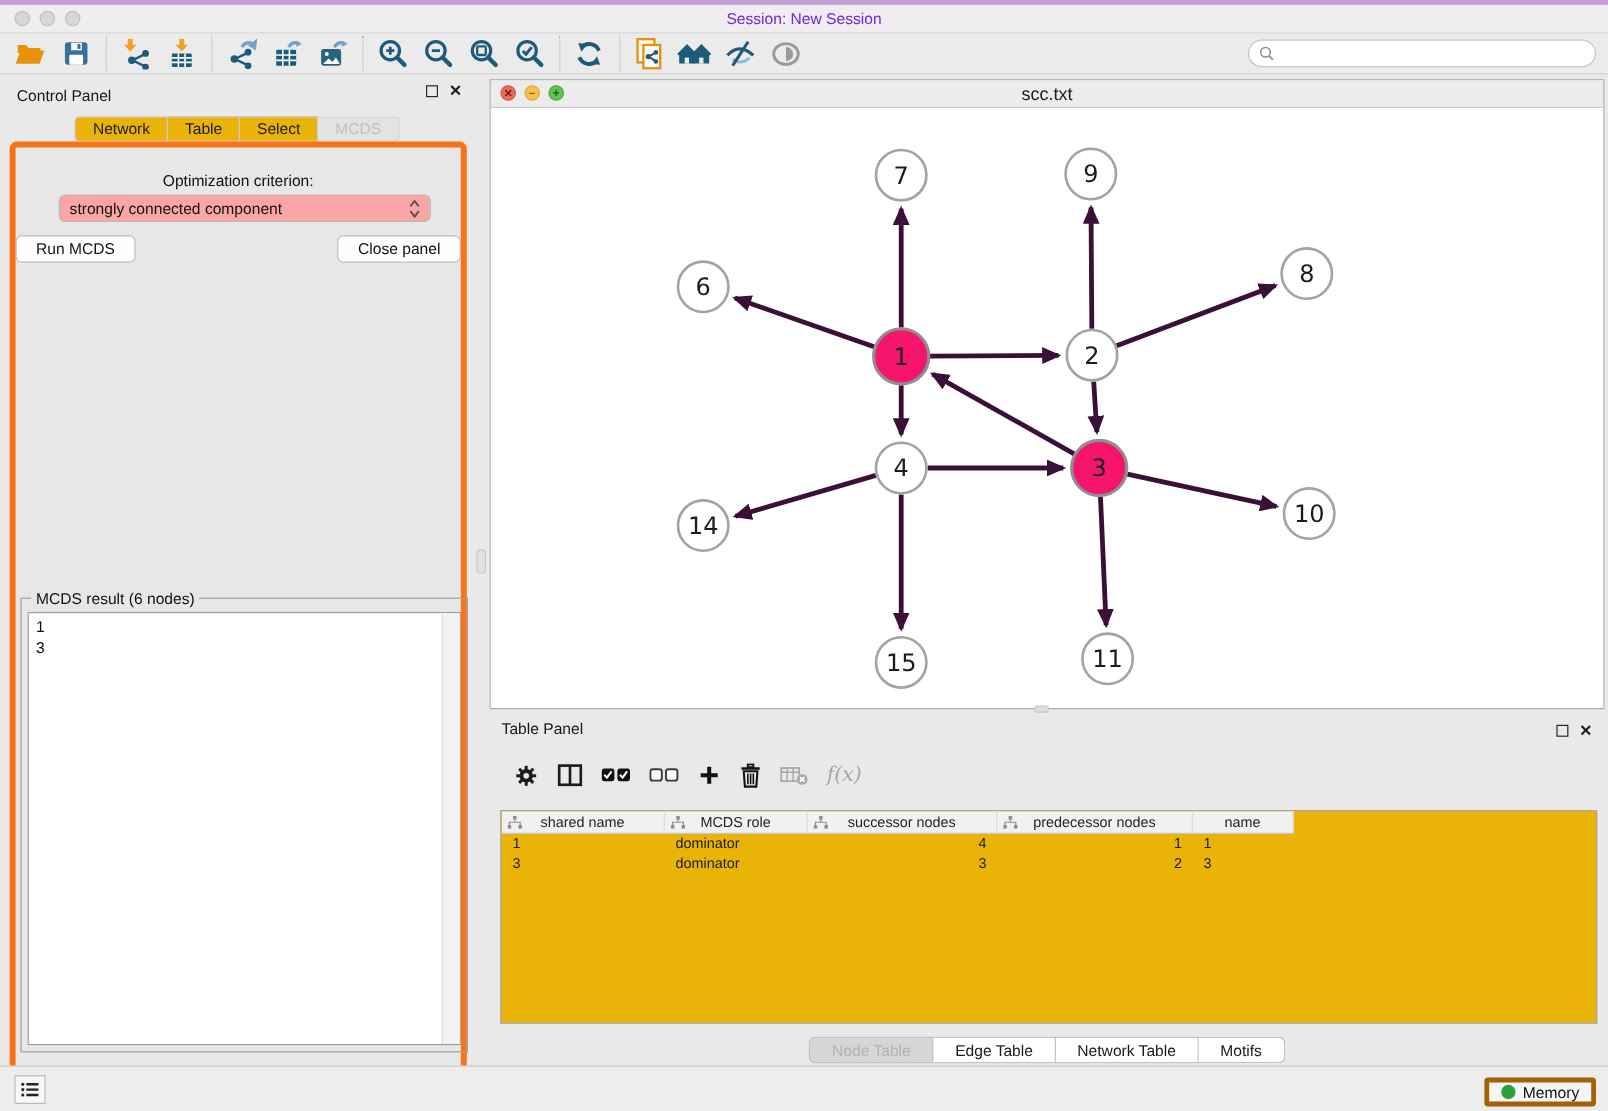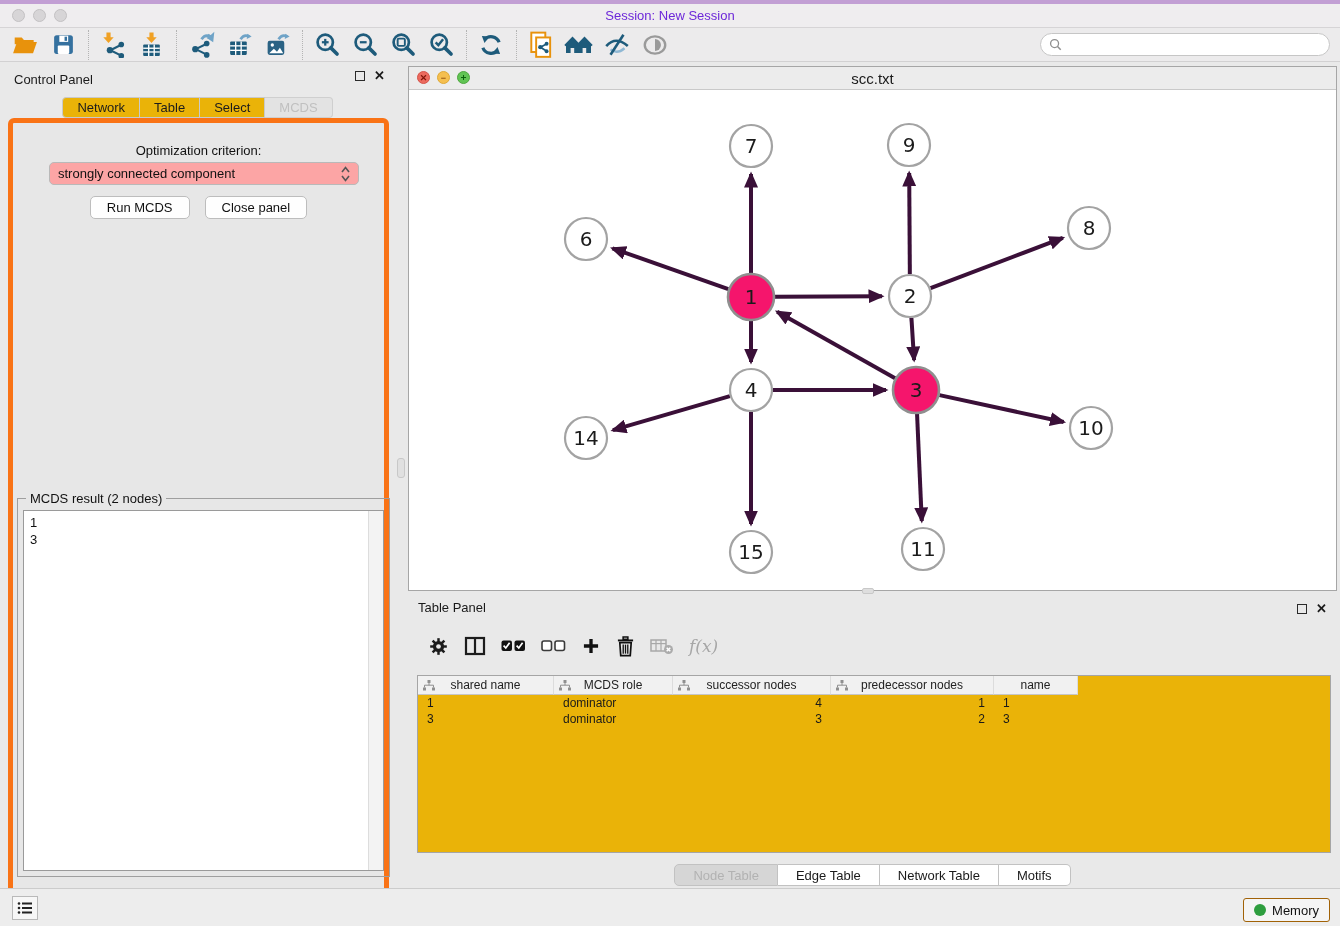--- a/index.html
+++ b/index.html
@@ -36,21 +36,21 @@
   .cp-tab:first-child { border-left:1px solid #C9C9C9; border-top-left-radius:4px; border-bottom-left-radius:4px; }
   .cp-tab:last-child { border-top-right-radius:4px; border-bottom-right-radius:4px; }
   .cp-tab.selected { background:#E3E3E3; color:#C0C0C0; border-color:#CFCFCF; }
   .cp-body { position:absolute; left:8px; top:56px; width:381px; height:882px;
     background:#E7E7E7; border:5px solid #f97316; border-radius:6px; }
   .opt-label { position:absolute; left:0; right:0; top:20px; text-align:center; font-size:13px; color:#111; }
   .combo { position:absolute; left:36px; top:39px; width:310px; height:23px; background:#fca5a5;
     border:1px solid #B9B9B9; border-radius:5px; display:flex; align-items:center; padding:0 8px;
     font-size:13px; color:#111; }
   .combo .stepper { margin-left:auto; }
-  .btn-row { position:absolute; left:0; right:0; top:73px; display:flex; justify-content:center; gap:15px; }
+  .btn-row { position:absolute; left:0; right:0; top:73px; display:flex; justify-content:space-between; gap:15px; }
   .mac-btn { height:23px; padding:0 16px; background:#FEFEFE; border:1px solid #BDBDBD; border-radius:5px;
     font-size:13px; color:#111; display:flex; align-items:center; }
   .result-group { position:absolute; left:4px; top:375px; width:373px; height:379px; border:1px solid #9F9F9F; }
   .result-label { position:absolute; left:8px; top:-8px; background:#E7E7E7; padding:0 4px; font-size:13px; color:#111; }
   .result-area { position:absolute; left:5px; top:11px; right:5px; bottom:5px; background:#fff; border:1px solid #9A9A9A; }
   .result-text { position:absolute; left:0; top:0; right:16px; bottom:0; padding:3px 6px; font-size:13px; color:#111; line-height:17px; }
   .result-scroll { position:absolute; right:0; top:0; bottom:0; width:15px; background:#F3F3F3; border-left:1px solid #DDDDDD; }
 
   
   .network-frame { position:absolute; left:408px; top:66px; width:929px; height:525px;
@@ -90,21 +90,21 @@
     font-size:13px; color:#1A1A1A; display:flex; align-items:center; }
   .bt-seg:first-child { border-left:1px solid #C2C2C2; border-top-left-radius:5px; border-bottom-left-radius:5px; }
   .bt-seg:last-child { border-top-right-radius:5px; border-bottom-right-radius:5px; }
   .bt-seg.selected { background:#D6D6D6; color:#B2B2B2; }
 
   
   .statusbar { position:absolute; left:0; top:888px; width:1340px; height:38px; background:#EDEDED; border-top:1px solid #CCCCCC; }
   .sb-left-btn { position:absolute; left:12px; top:7px; width:26px; height:24px; background:#F7F7F7;
     border:1px solid #B9B9B9; display:flex; align-items:center; justify-content:center; }
   .memory-btn { position:absolute; right:10px; top:9px; height:24px; padding:0 10px; background:#F5F5F5;
-    border:1px solid #a16207; border-radius:3px; display:flex; align-items:center; gap:6px; font-size:13px; color:#111; }
+    border:4px solid #a16207; border-radius:3px; display:flex; align-items:center; gap:6px; font-size:13px; color:#111; }
   .mem-dot { width:12px; height:12px; border-radius:50%; background:#2E9E3F; }
 </style>
 </head>
 <body>
 
 <div class="app">
 
   <div class="titlebar">
     <div class="lights">
       <div class="tl-dot"></div>
@@ -298,21 +298,21 @@
         <svg class="stepper" width="9" height="16" viewBox="0 0 9 16">
           <path d="M1 6 L4.5 1.5 L8 6" fill="none" stroke="#555" stroke-width="1.6"></path>
           <path d="M1 10 L4.5 14.5 L8 10" fill="none" stroke="#555" stroke-width="1.6"></path>
         </svg>
       </div>
       <div class="btn-row">
         <div class="mac-btn">Run MCDS</div>
         <div class="mac-btn">Close panel</div>
       </div>
       <div class="result-group">
-        <div class="result-label">MCDS result (2 nodes)</div>
+        <div class="result-label">MCDS result (6 nodes)</div>
         <div class="result-area">
           <div class="result-text" id="result-lines">
               <div>1</div>
               <div>3</div>
             </div>
           <div class="result-scroll"></div>
         </div>
       </div>
     </div>
   </div>

